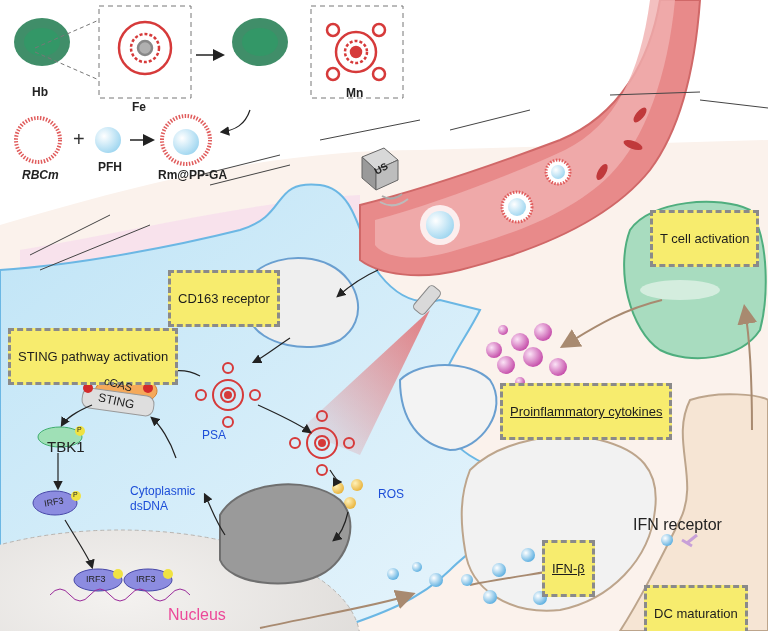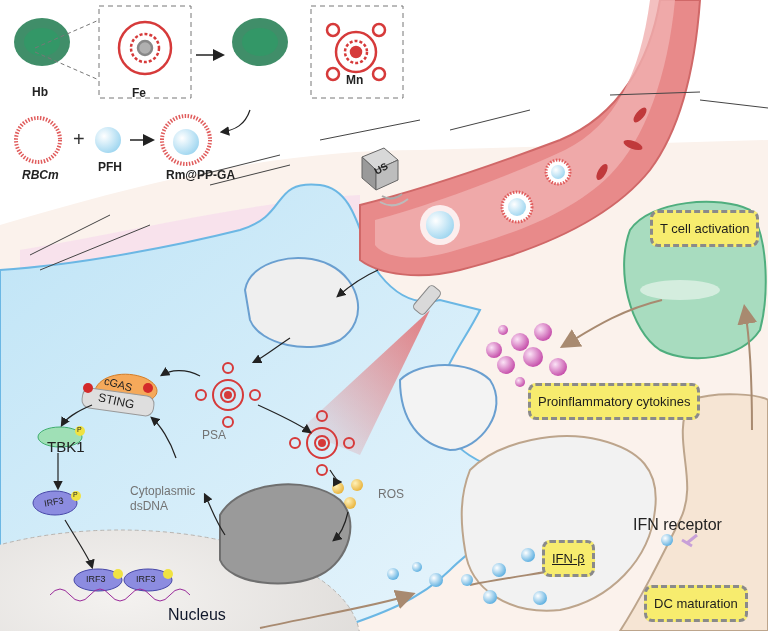--- a/index.html
+++ b/index.html
@@ -1,23 +1,23 @@
 <!DOCTYPE html>
 <html><head>
 <meta charset="utf-8">
 <style>
   html, body { margin: 0; padding: 0; }
   body { width: 768px; height: 631px; overflow: hidden; background: #ffffff; font-family: "Liberation Sans", sans-serif; }
   #stage { position: relative; width: 768px; height: 631px; overflow: hidden; }
   #stage svg.bg { position: absolute; left: 0; top: 0; }
   .lbl { position: absolute; font-family: "Liberation Sans", sans-serif; color: #222; white-space: nowrap; }
   .bold { font-weight: bold; font-size: 12px; color: #222; }
-  .plain { font-size: 12px; color: #737373; }
-  .tag { position: absolute; background: #f7ec6e; border: 3px dashed #8a8a8a; border-radius: 8px; padding: 8px 7px; font-size: 13px; color: #1d1d1d; white-space: nowrap; font-family: "Liberation Sans", sans-serif; }
-  .nucleus-label { color: #0f172a; font-size: 16px; }
+  .plain { font-size: 12px; color: #1d4ed8; }
+  .tag { position: absolute; background: #f7ec6e; border: 3px dashed #8a8a8a; border-radius: 0; padding: 18px 7px; font-size: 13px; color: #1d1d1d; white-space: nowrap; font-family: "Liberation Sans", sans-serif; }
+  .nucleus-label { color: #ec4899; font-size: 16px; }
   .small { font-size: 10px; color: #222; }
 </style>
 </head>
 <body>
 
 <div id="stage">
 <svg class="bg" width="768" height="631" viewBox="0 0 768 631">
   <defs>
     <linearGradient id="cellBlue" x1="0" y1="0" x2="1" y2="1">
       <stop offset="0" stop-color="#bfe4f6"></stop>
@@ -230,31 +230,33 @@
   </g>
   <circle cx="108" cy="140" r="13" fill="url(#pfh)"></circle>
   <path d="M130,140 L152,140" stroke="#222" stroke-width="1.5" marker-end="url(#arr)"></path>
   <g>
     <circle cx="186" cy="140" r="24" fill="#fff" stroke="#e05c5c" stroke-width="4" stroke-dasharray="1.5,1.5"></circle>
     <circle cx="186" cy="142" r="13" fill="url(#pfh)"></circle>
   </g>
 </svg>
 
 <span class="lbl bold" style="left:32px;top:85px;">Hb</span>
-<span class="lbl bold" style="left:132px;top:86px;">Fe</span>
-<span class="lbl bold" style="left:346px;top:73px;">Mn</span>
+<span class="lbl bold" style="left:132px;top:100px;">Fe</span>
+<span class="lbl bold" style="left:346px;top:86px;">Mn</span>
 <span class="lbl bold" style="left:22px;top:168px;font-style:italic;">RBCm</span>
 <span class="lbl" style="left:73px;top:128px;font-size:20px;color:#333;">+</span>
 <span class="lbl bold" style="left:98px;top:160px;">PFH</span>
-<span class="lbl bold" style="left:158px;top:168px;margin-left:8px;">Rm@PP-GA</span>
+<span class="lbl bold" style="left:158px;top:168px;">Rm@PP-GA</span>
 
 <span class="lbl" style="left:374px;top:163px;font-size:10px;font-weight:bold;transform:rotate(-30deg);color:#222;">US</span>
 
+<span class="tag" style="left:168px;top:270px;">CD163 receptor</span>
+<span class="tag" style="left:8px;top:328px;">STING pathway activation</span>
 <span class="tag" style="left:650px;top:210px;">T cell activation</span>
-<span class="tag" style="left:528px;top:383px;">Proinflammatory cytokines</span>
+<span class="tag" style="left:500px;top:383px;text-decoration:underline;">Proinflammatory cytokines</span>
 <span class="tag" style="left:542px;top:540px;text-decoration:underline;">IFN-β</span>
 <span class="tag" style="left:644px;top:585px;">DC maturation</span>
 
 <span class="lbl small" style="left:104px;top:378px;transform:rotate(15deg);font-size:11px;">cGAS</span>
 <span class="lbl small" style="left:98px;top:394px;transform:rotate(12deg);font-size:12px;">STING</span>
 <span class="lbl small" style="left:47px;top:431px;font-size:15px;margin-top:7px;">TBK1</span>
 <span class="lbl small" style="left:44px;top:497px;font-size:9px;transform:rotate(-10deg);">IRF3</span>
 <span class="lbl small" style="left:86px;top:574px;font-size:9px;">IRF3</span>
 <span class="lbl small" style="left:136px;top:574px;font-size:9px;">IRF3</span>
 <span class="lbl small" style="left:77px;top:426px;font-size:7px;">P</span>

